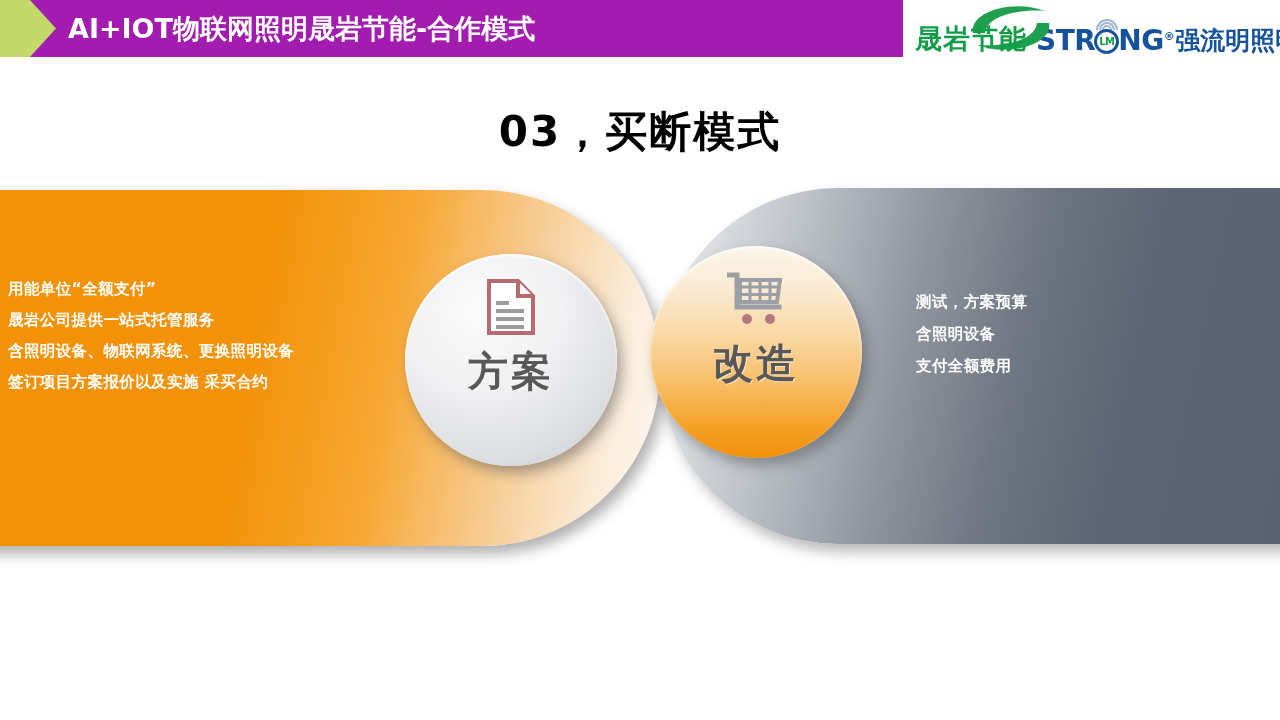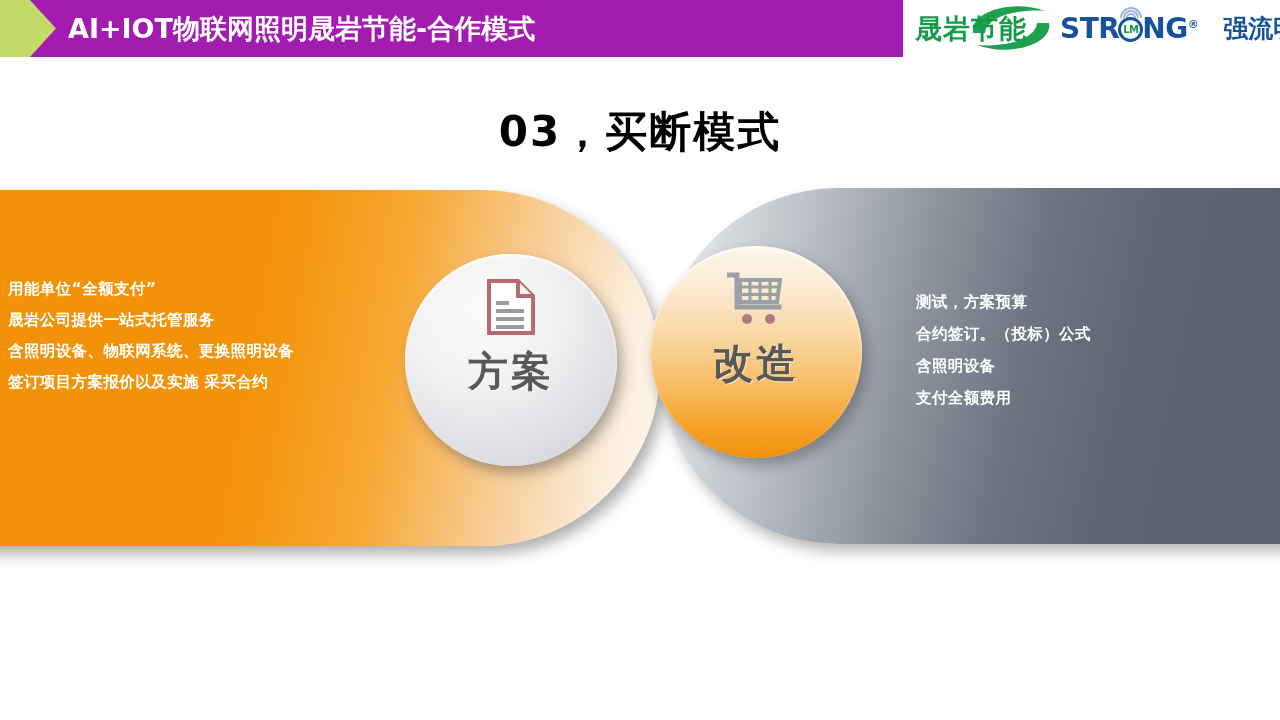--- a/index.html
+++ b/index.html
@@ -45,23 +45,22 @@
     white-space: nowrap;
     font-family: "DejaVu Sans", "Liberation Sans", sans-serif;
   }
   .header-logo-plate {
     position: absolute;
     right: 0; top: 0;
     width: 377px;
     height: 57px;
     background: #ffffff;
     display: flex;
-    align-items: center;
+    align-items: flex-end;
     overflow: hidden;
-    gap: 24px;
   }
   .logo-cn {
     position: relative;
     margin-left: 12px;
     font-size: 27px;
     font-weight: bold;
     color: #119d48;
     letter-spacing: 1px;
     white-space: nowrap;
     z-index: 2;
@@ -289,21 +288,20 @@
       <div>用能单位“全额支付”</div>
       <div>晟岩公司提供一站式托管服务</div>
       <div>含照明设备、物联网系统、更换照明设备</div>
       <div>签订项目方案报价以及实施  采买合约</div>
     </div>
   </div>
 
   <div class="panel-right">
     <div class="panel-right-text">
       <div>测试，方案预算</div>
-      <div>合约签订。（投标）公式</div>
       <div> 含照明设备</div>
       <div>支付全额费用</div>
     </div>
   </div>
 
   <div class="circle circle-plan">
     <div class="circle-icon">
       <svg width="50" height="58" viewBox="0 0 50 58">
         <path d="M3 3 H32 L47 18 V55 H3 Z" fill="#ffffff" stroke="#b86a6e" stroke-width="4" stroke-linejoin="miter"></path>
         <path d="M32 3 L32 18 L47 18" fill="#fbf7f7" stroke="#b86a6e" stroke-width="4" stroke-linejoin="miter"></path>

